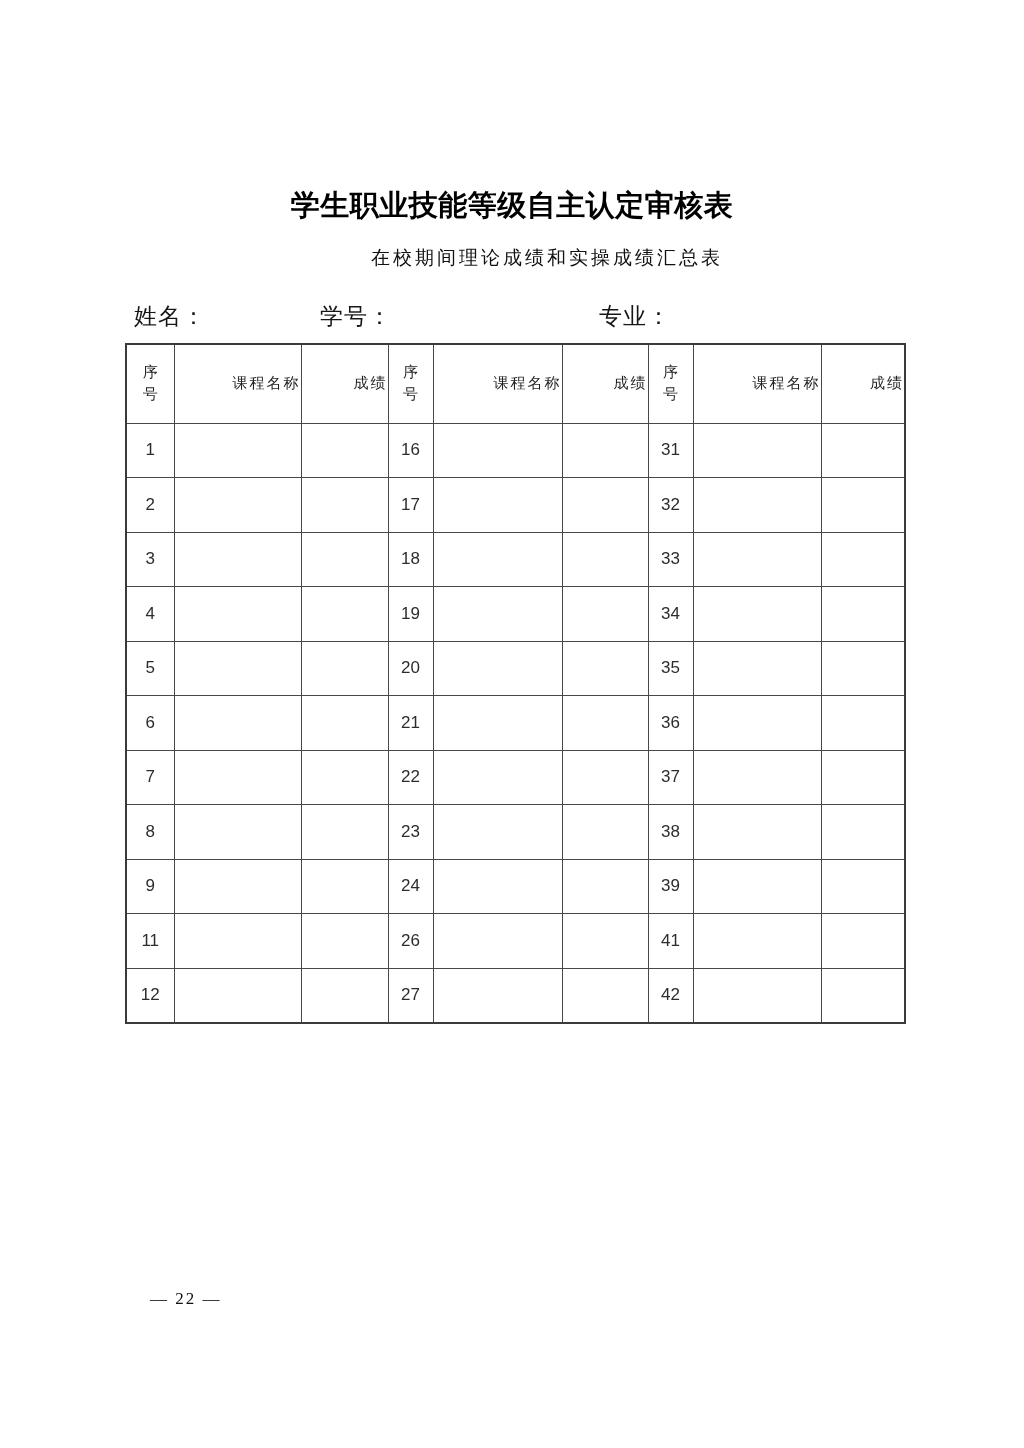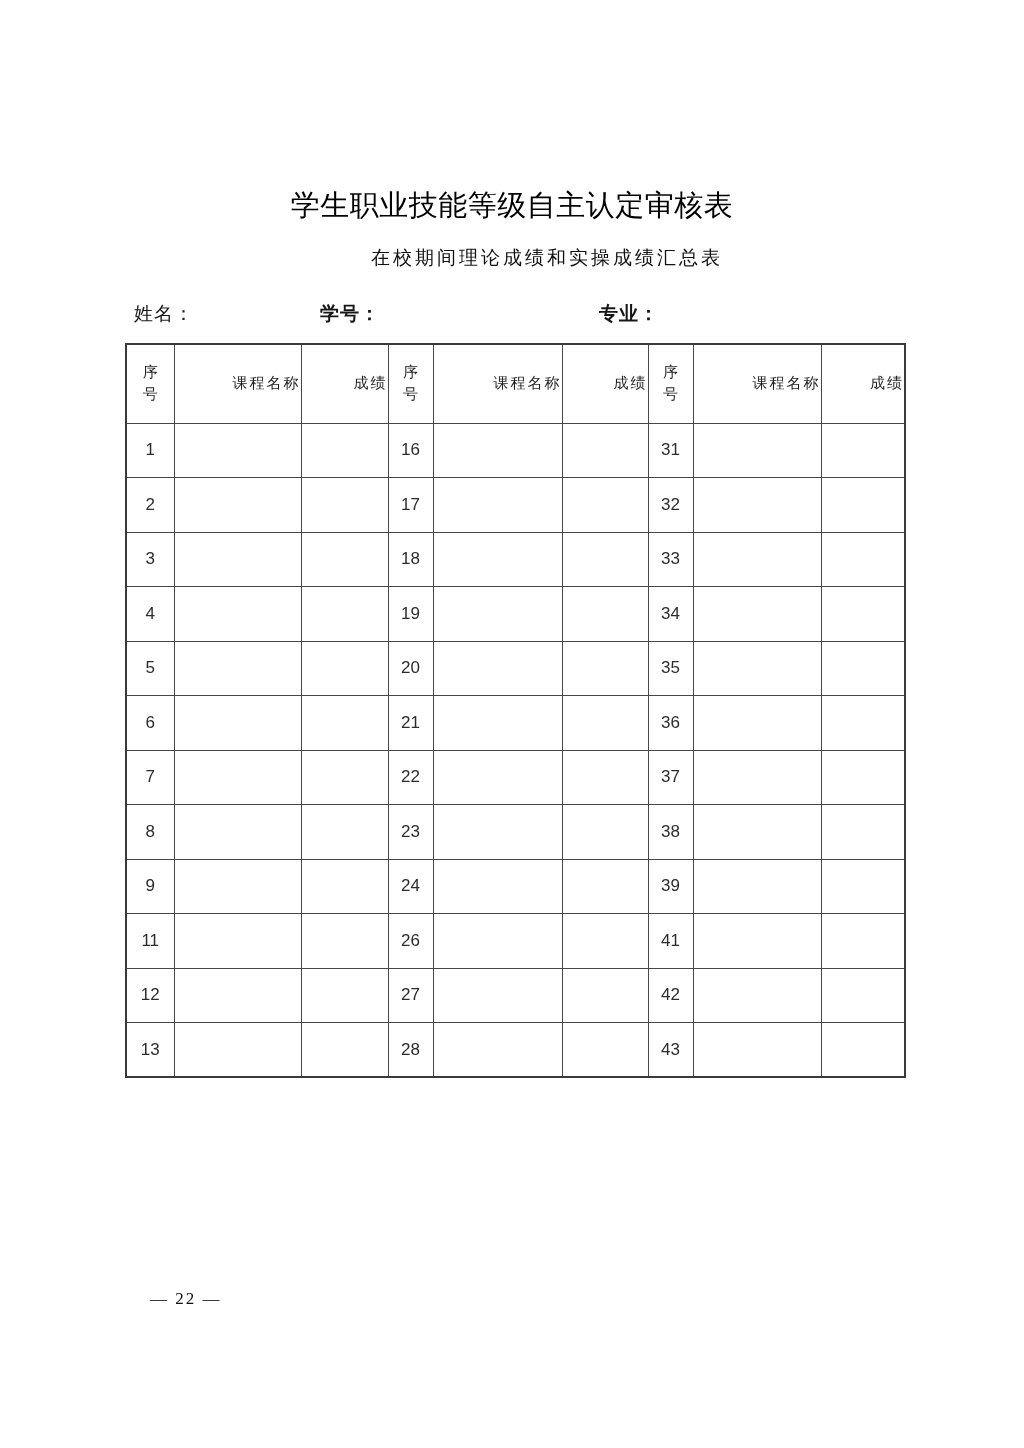--- a/index.html
+++ b/index.html
@@ -16,21 +16,21 @@
     overflow: hidden;
   }
   .doc-title {
     position: absolute;
     top: 186px;
     left: 0;
     width: 100%;
     text-align: center;
     font-family: "Liberation Sans", sans-serif;
     font-size: 29px;
-    font-weight: normal;
+    font-weight: bold;
     color: #000000;
     letter-spacing: 0.5px;
   }
   .doc-subtitle {
     position: absolute;
     top: 245px;
     left: 0;
     width: 100%;
     text-align: center;
     font-family: "Liberation Serif", serif;
@@ -38,32 +38,32 @@
     color: #111111;
     letter-spacing: 3px;
     margin-left: 35px;
   }
   .fields {
     position: absolute;
     top: 301px;
     left: 0;
     width: 100%;
     height: 30px;
-    font-size: 19px;
+    font-size: 23px;
     color: #161616;
   }
   .field-label {
     position: absolute;
     top: 0;
     white-space: nowrap;
     letter-spacing: 1px;
   }
   .field-name    { left: 134px; }
-  .field-student { left: 320px; font-weight: bold; }
-  .field-major   { left: 599px; font-weight: bold; }
+  .field-student { left: 320px; }
+  .field-major   { left: 599px; }
 
   table.scores {
     position: absolute;
     left: 125px;
     top: 343px;
     width: 781px;
     border-collapse: collapse;
     table-layout: fixed;
     border: 2px solid #3a3a3a;
   }
@@ -289,27 +289,16 @@
         <td class="seq-cell">12</td>
         <td class="course-cell"></td>
         <td class="score-cell"></td>
         <td class="seq-cell">27</td>
         <td class="course-cell"></td>
         <td class="score-cell"></td>
         <td class="seq-cell">42</td>
         <td class="course-cell"></td>
         <td class="score-cell"></td>
       </tr>
-      <tr>
-        <td class="seq-cell">13</td>
-        <td class="course-cell"></td>
-        <td class="score-cell"></td>
-        <td class="seq-cell">28</td>
-        <td class="course-cell"></td>
-        <td class="score-cell"></td>
-        <td class="seq-cell">43</td>
-        <td class="course-cell"></td>
-        <td class="score-cell"></td>
-      </tr>
     </tbody>
 </table>
 
 <div class="page-number">— 22 —</div>
 
 </body></html>

